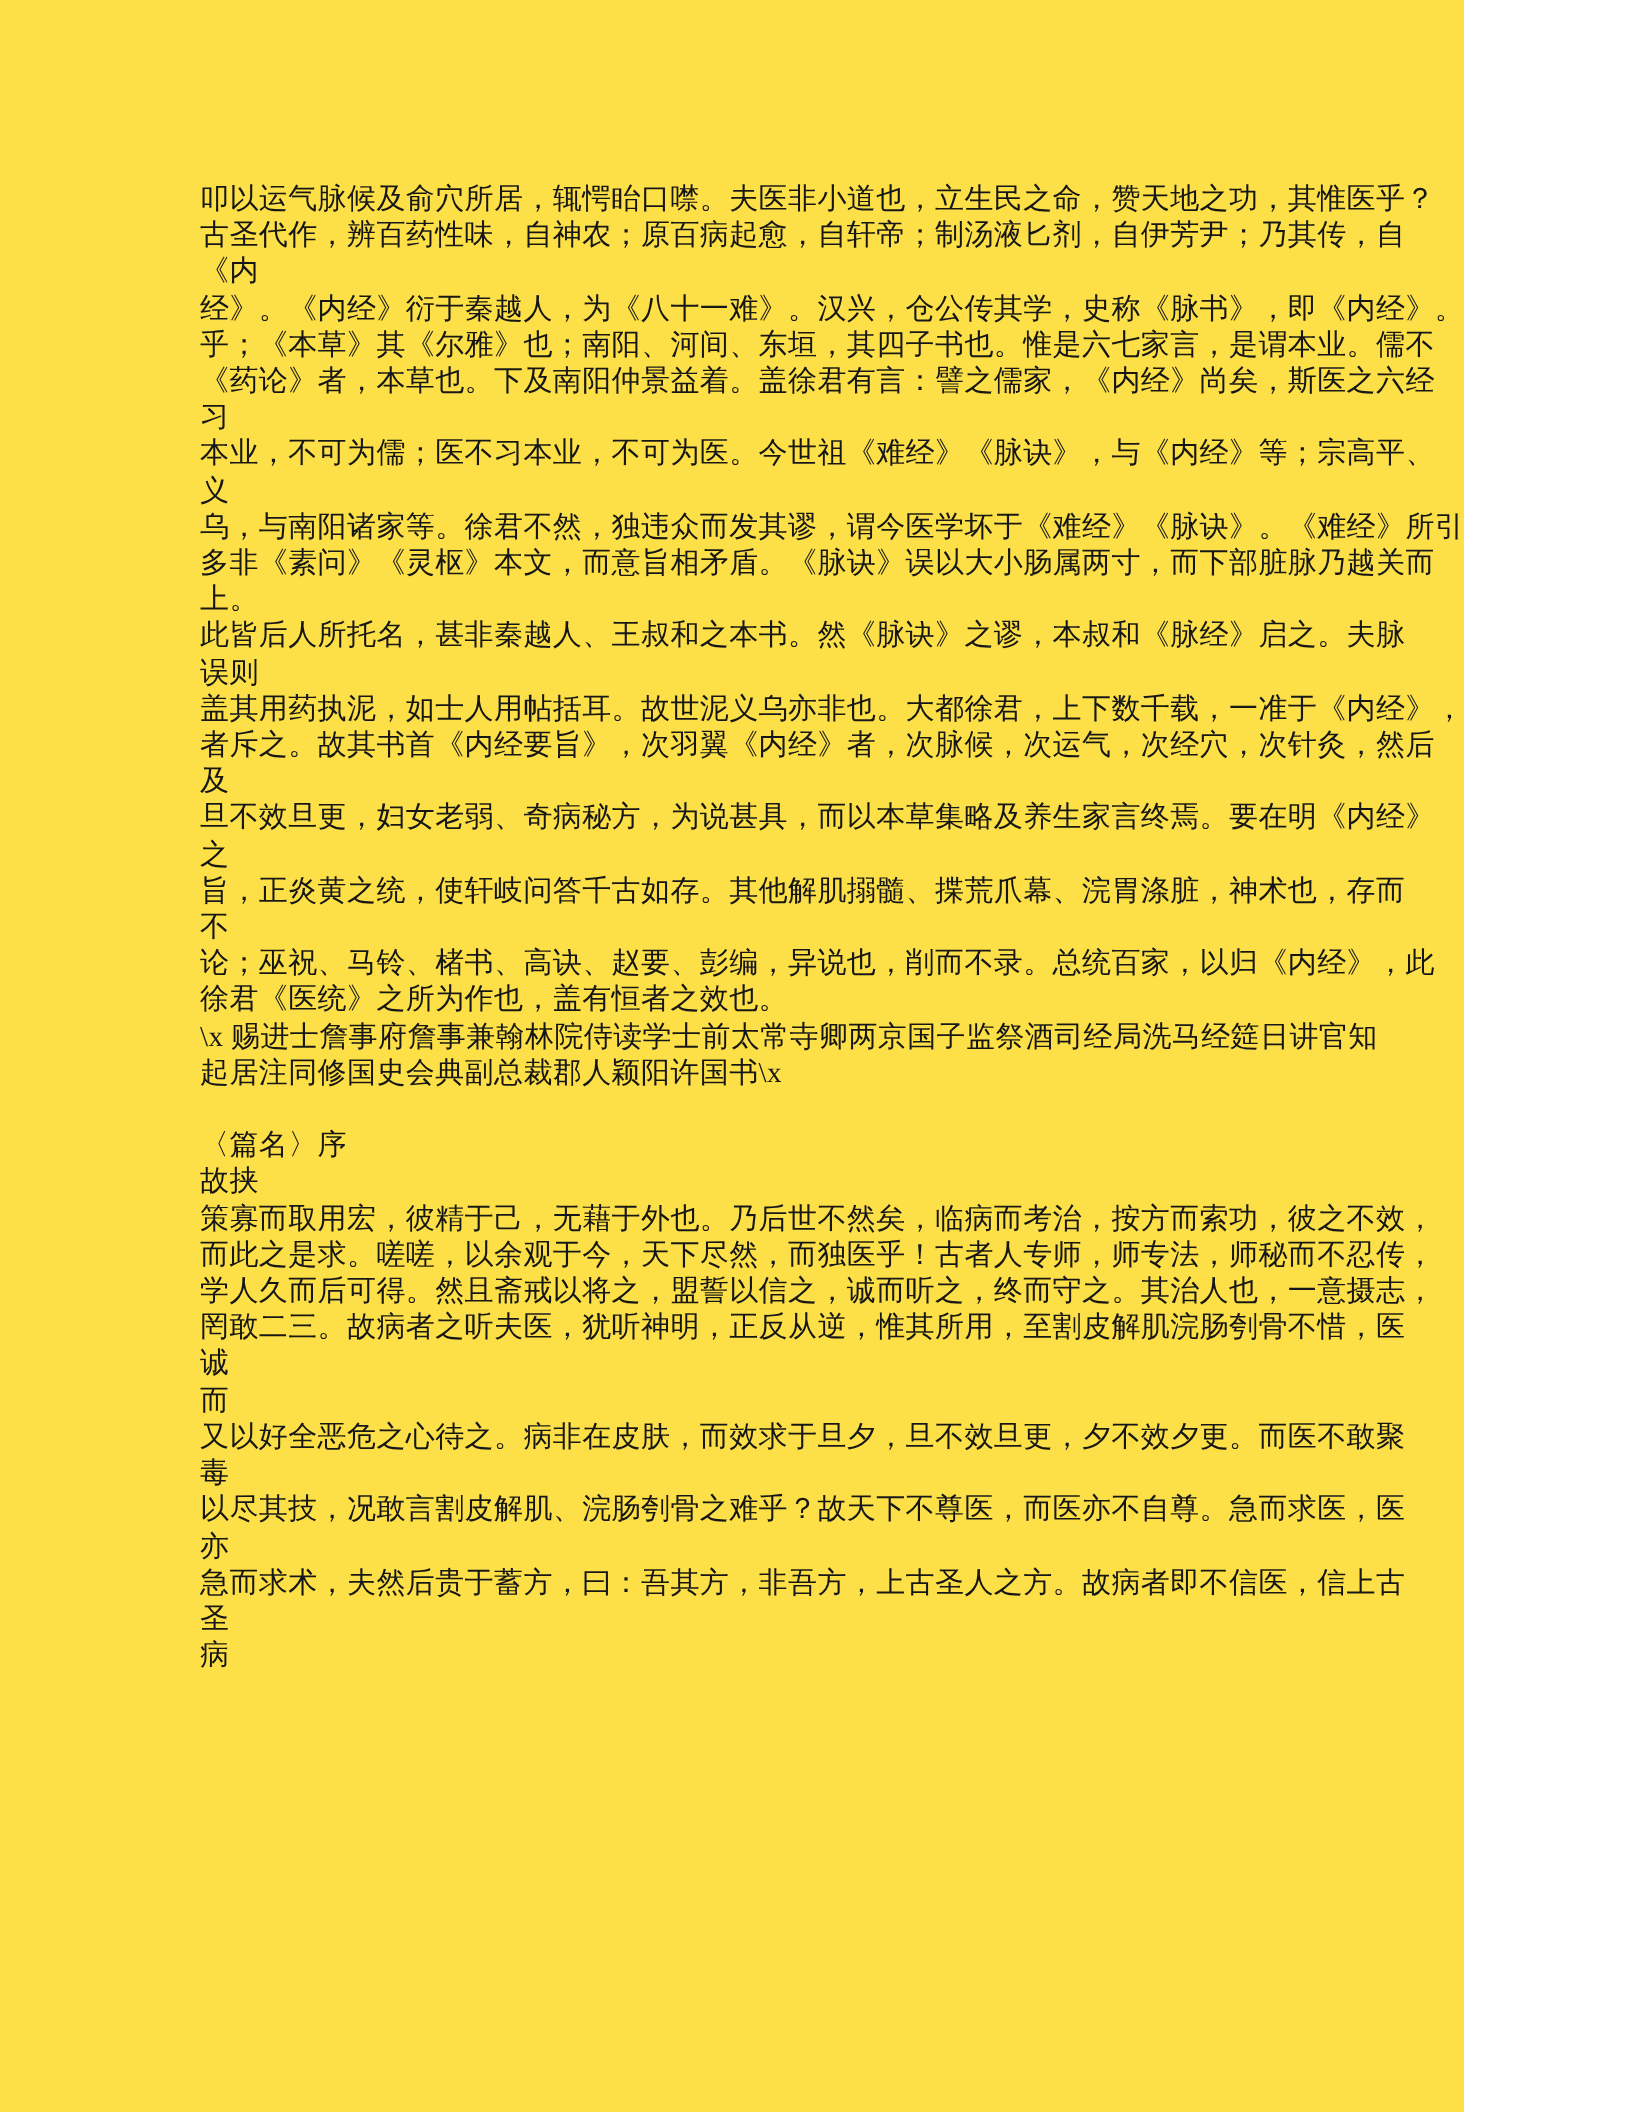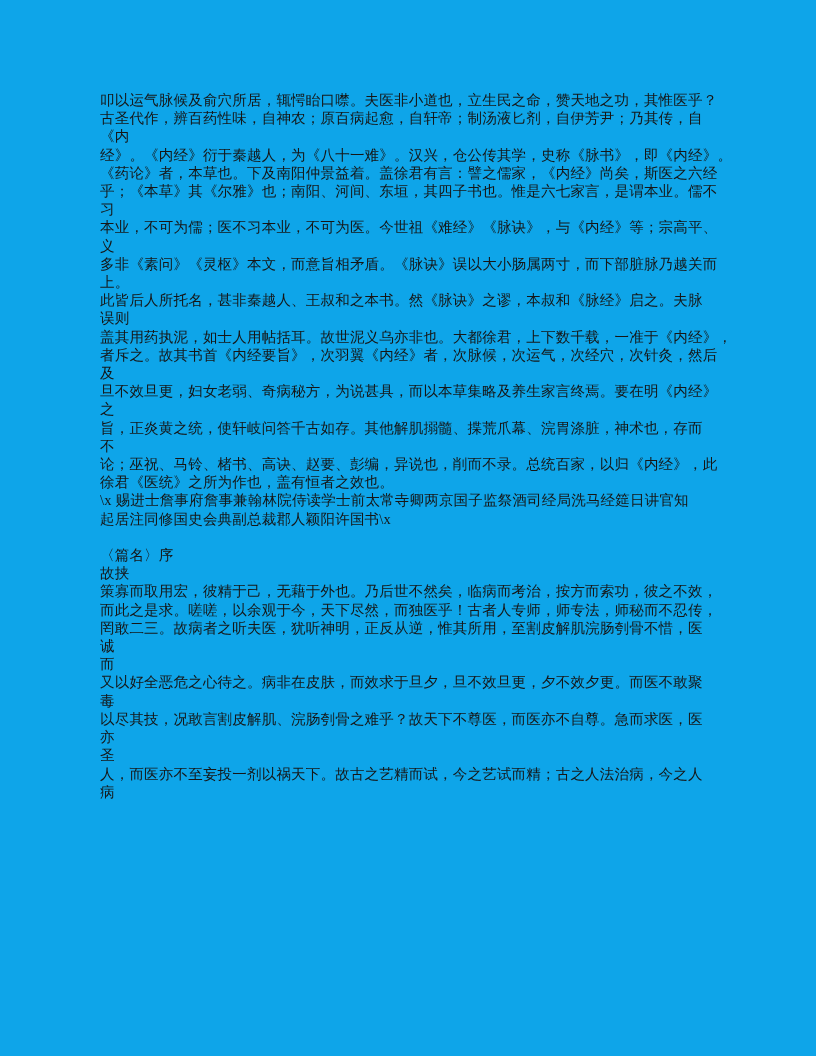--- a/index.html
+++ b/index.html
@@ -11,23 +11,23 @@
     height: 1056px;
     background: #ffffff;
     position: relative;
     overflow: hidden;
     font-family: "Liberation Serif", "DejaVu Serif", serif;
   }
   .page {
     position: absolute;
     left: 0;
     top: 0;
-    width: 816px;
+    width: 732px;
     height: 1056px;
-    background: #0ea5e9;
+    background: #fde047;
   }
   .text-block {
     position: absolute;
     left: 100px;
     top: 91px;
     width: 628px;
     color: #161616;
     font-size: 14.5px;
     line-height: 18.2px;
     letter-spacing: 0.2px;
@@ -39,49 +39,51 @@
 </style>
 </head>
 <body>
 
 <div class="page">
   <div class="text-block" id="text-block">
       <div class="text-line">叩以运气脉候及俞穴所居，辄愕眙口噤。夫医非小道也，立生民之命，赞天地之功，其惟医乎？</div>
       <div class="text-line">古圣代作，辨百药性味，自神农；原百病起愈，自轩帝；制汤液匕剂，自伊芳尹；乃其传，自</div>
       <div class="text-line">《内</div>
       <div class="text-line">经》。《内经》衍于秦越人，为《八十一难》。汉兴，仓公传其学，史称《脉书》，即《内经》。</div>
+      <div class="text-line">乎；《本草》其《尔雅》也；南阳、河间、东垣，其四子书也。惟是六七家言，是谓本业。儒不</div>
       <div class="text-line">《药论》者，本草也。下及南阳仲景益着。盖徐君有言：譬之儒家，《内经》尚矣，斯医之六经</div>
-      <div class="text-line">乎；《本草》其《尔雅》也；南阳、河间、东垣，其四子书也。惟是六七家言，是谓本业。儒不</div>
       <div class="text-line">习</div>
       <div class="text-line">本业，不可为儒；医不习本业，不可为医。今世祖《难经》《脉诀》，与《内经》等；宗高平、</div>
       <div class="text-line">义</div>
+      <div class="text-line">乌，与南阳诸家等。徐君不然，独违众而发其谬，谓今医学坏于《难经》《脉诀》。《难经》所引</div>
       <div class="text-line">多非《素问》《灵枢》本文，而意旨相矛盾。《脉诀》误以大小肠属两寸，而下部脏脉乃越关而</div>
       <div class="text-line">上。</div>
       <div class="text-line">此皆后人所托名，甚非秦越人、王叔和之本书。然《脉诀》之谬，本叔和《脉经》启之。夫脉</div>
       <div class="text-line">误则</div>
       <div class="text-line">盖其用药执泥，如士人用帖括耳。故世泥义乌亦非也。大都徐君，上下数千载，一准于《内经》，</div>
       <div class="text-line">者斥之。故其书首《内经要旨》，次羽翼《内经》者，次脉候，次运气，次经穴，次针灸，然后</div>
       <div class="text-line">及</div>
       <div class="text-line">旦不效旦更，妇女老弱、奇病秘方，为说甚具，而以本草集略及养生家言终焉。要在明《内经》</div>
       <div class="text-line">之</div>
       <div class="text-line">旨，正炎黄之统，使轩岐问答千古如存。其他解肌搦髓、揲荒爪幕、浣胃涤脏，神术也，存而</div>
       <div class="text-line">不</div>
       <div class="text-line">论；巫祝、马铃、楮书、高诀、赵要、彭编，异说也，削而不录。总统百家，以归《内经》，此</div>
       <div class="text-line">徐君《医统》之所为作也，盖有恒者之效也。</div>
       <div class="text-line">\x 赐进士詹事府詹事兼翰林院侍读学士前太常寺卿两京国子监祭酒司经局洗马经筵日讲官知</div>
       <div class="text-line">起居注同修国史会典副总裁郡人颖阳许国书\x</div>
       <div class="text-line"></div>
       <div class="text-line">〈篇名〉序</div>
       <div class="text-line">故挟</div>
       <div class="text-line">策寡而取用宏，彼精于己，无藉于外也。乃后世不然矣，临病而考治，按方而索功，彼之不效，</div>
       <div class="text-line">而此之是求。嗟嗟，以余观于今，天下尽然，而独医乎！古者人专师，师专法，师秘而不忍传，</div>
+      <div class="text-line">学人久而后可得。然且斋戒以将之，盟誓以信之，诚而听之，终而守之。其治人也，一意摄志，</div>
       <div class="text-line">罔敢二三。故病者之听夫医，犹听神明，正反从逆，惟其所用，至割皮解肌浣肠刳骨不惜，医</div>
       <div class="text-line">诚</div>
       <div class="text-line">而</div>
       <div class="text-line">又以好全恶危之心待之。病非在皮肤，而效求于旦夕，旦不效旦更，夕不效夕更。而医不敢聚</div>
       <div class="text-line">毒</div>
       <div class="text-line">以尽其技，况敢言割皮解肌、浣肠刳骨之难乎？故天下不尊医，而医亦不自尊。急而求医，医</div>
       <div class="text-line">亦</div>
+      <div class="text-line">急而求术，夫然后贵于蓄方，曰：吾其方，非吾方，上古圣人之方。故病者即不信医，信上古</div>
       <div class="text-line">圣</div>
-      <div class="text-line">人，而医亦不至妄投一剂以祸天下。故古之艺精而试，今之艺试而精；古之人法治病，今之人</div>
       <div class="text-line">病</div>
     </div>
 </div>
 
 </body></html>

